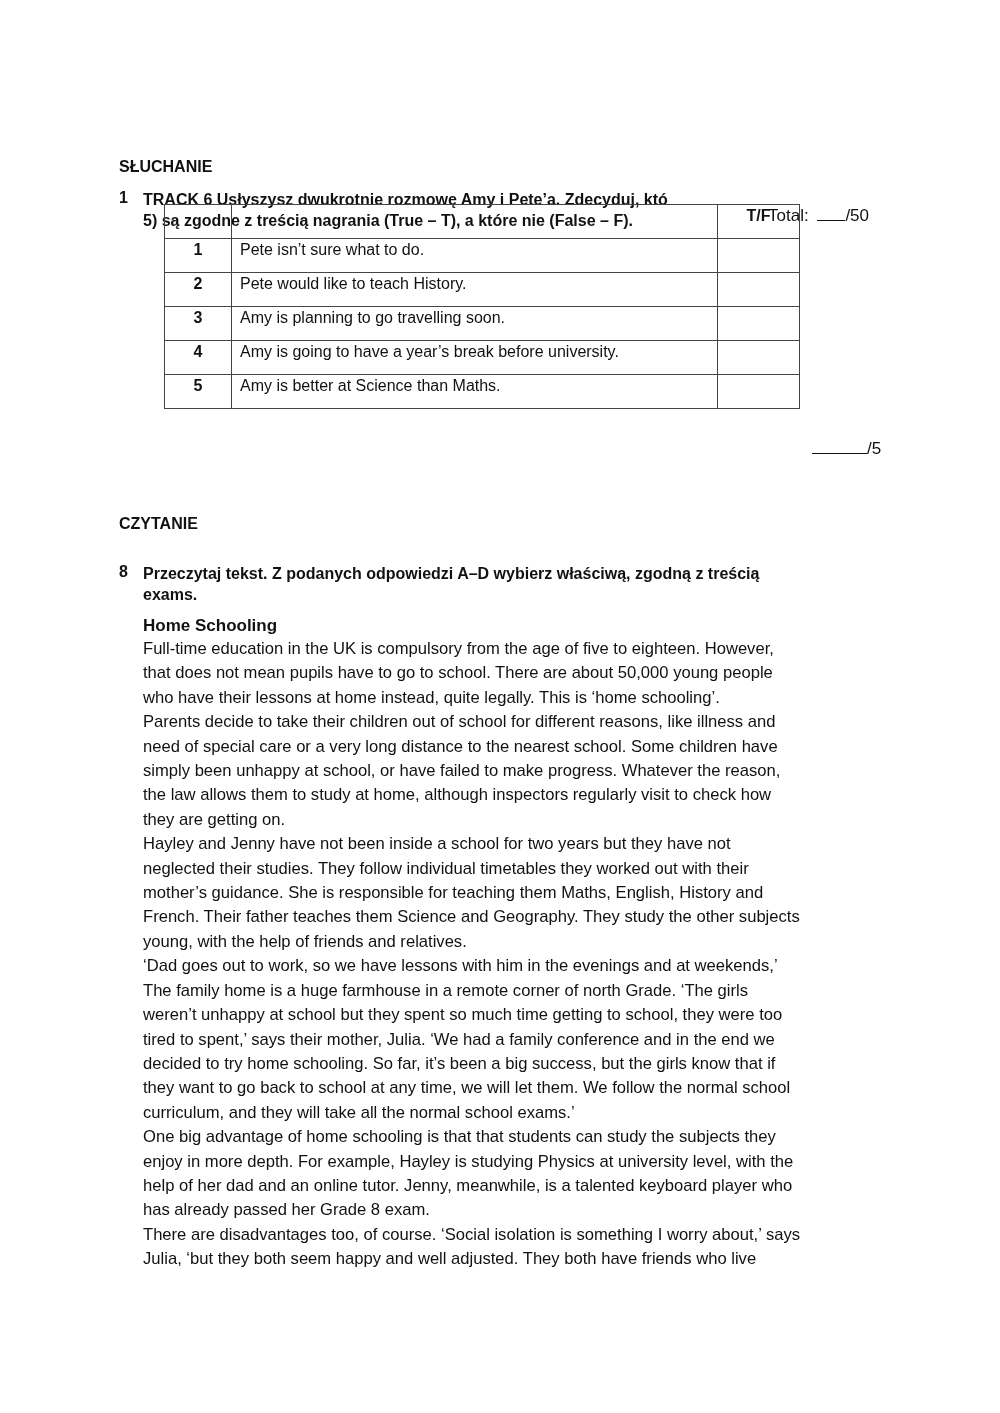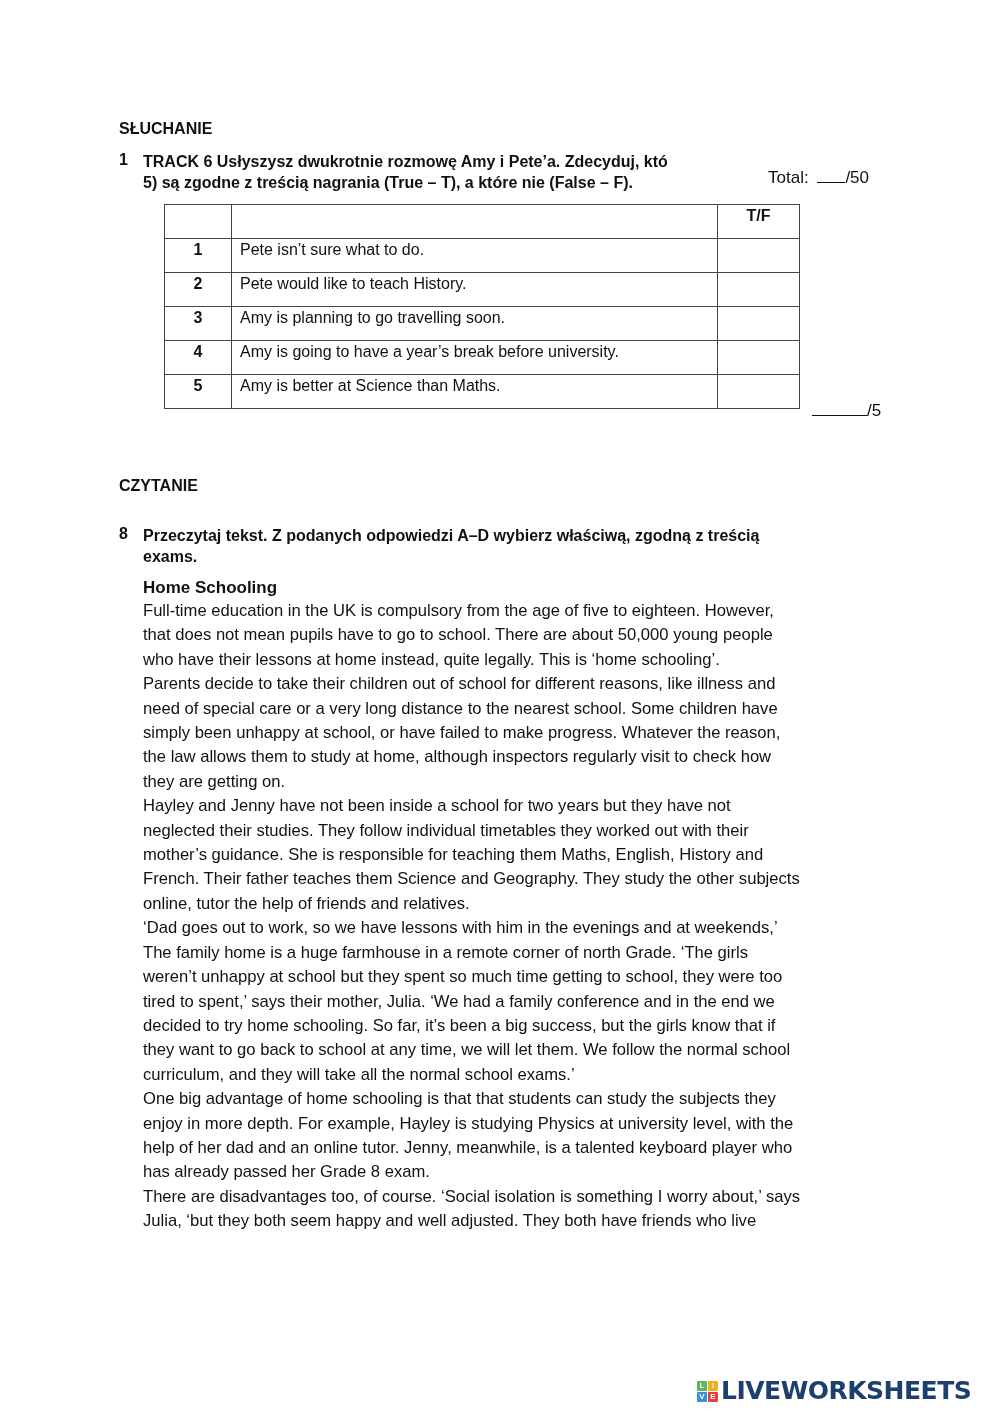--- a/index.html
+++ b/index.html
@@ -8,21 +8,21 @@
       background: #ffffff;
     }
     body {
       width: 1000px;
       height: 1413px;
       position: relative;
       overflow: hidden;
       font-family: "Liberation Sans", sans-serif;
       color: #111111;
     }
-    .abs { position: absolute; }
+    .abs { position: absolute; margin-top: 38px; }
 
     .section-heading {
       font-size: 16px;
       font-weight: bold;
       left: 119px;
     }
 
     .task-num {
       font-size: 16px;
       font-weight: bold;
@@ -192,21 +192,21 @@
   <span class="line">who have their lessons at home instead, quite legally. This is ‘home schooling’.</span>
   <span class="line">Parents decide to take their children out of school for different reasons, like illness and</span>
   <span class="line">need of special care or a very long distance to the nearest school. Some children have</span>
   <span class="line">simply been unhappy at school, or have failed to make progress. Whatever the reason,</span>
   <span class="line">the law allows them to study at home, although inspectors regularly visit to check how</span>
   <span class="line">they are getting on.</span>
   <span class="line">Hayley and Jenny have not been inside a school for two years but they have not</span>
   <span class="line">neglected their studies. They follow individual timetables they worked out with their</span>
   <span class="line">mother’s guidance. She is responsible for teaching them Maths, English, History and</span>
   <span class="line">French. Their father teaches them Science and Geography. They study the other subjects</span>
-  <span class="line">online, tutor the help of friends and relatives.</span>
+  <span class="line">young, with the help of friends and relatives.</span>
   <span class="line">‘Dad goes out to work, so we have lessons with him in the evenings and at weekends,’</span>
   <span class="line">The family home is a huge farmhouse in a remote corner of north Grade. ‘The girls</span>
   <span class="line">weren’t unhappy at school but they spent so much time getting to school, they were too</span>
   <span class="line">tired to spent,’ says their mother, Julia. ‘We had a family conference and in the end we</span>
   <span class="line">decided to try home schooling. So far, it’s been a big success, but the girls know that if</span>
   <span class="line">they want to go back to school at any time, we will let them. We follow the normal school</span>
   <span class="line">curriculum, and they will take all the normal school exams.’</span>
   <span class="line">One big advantage of home schooling is that that students can study the subjects they</span>
   <span class="line">enjoy in more depth. For example, Hayley is studying Physics at university level, with the</span>
   <span class="line">help of her dad and an online tutor. Jenny, meanwhile, is a talented keyboard player who</span>

